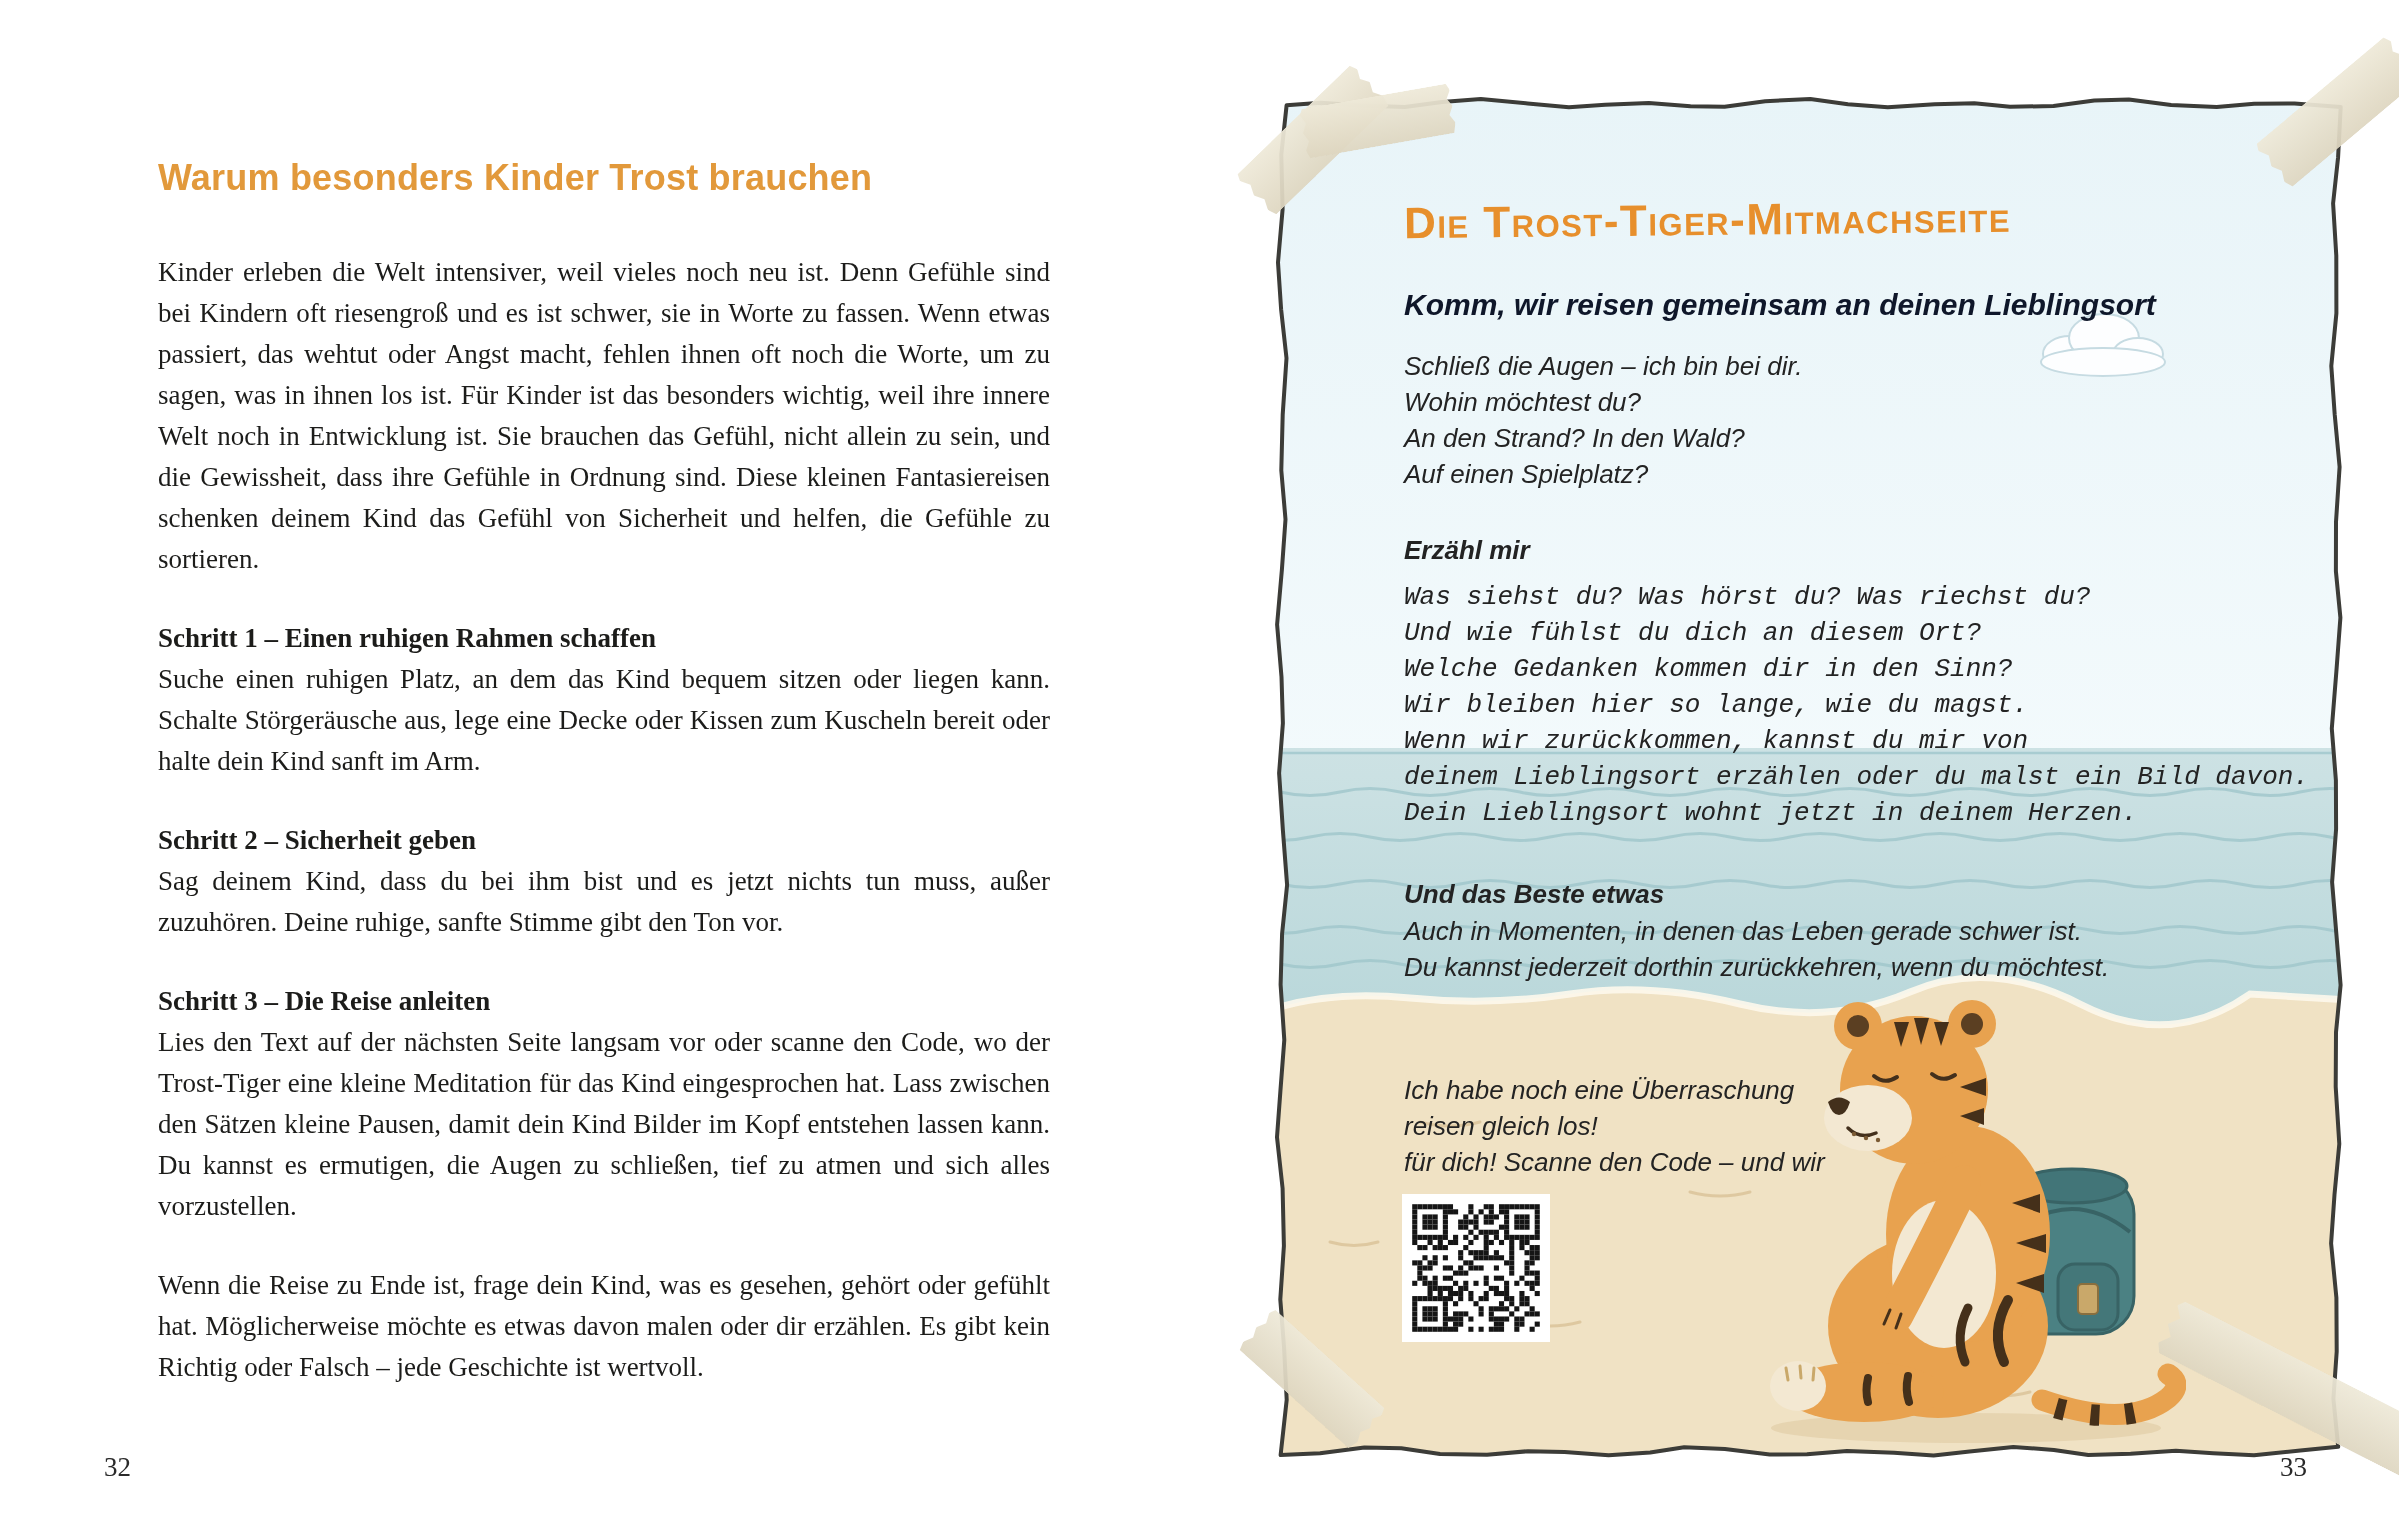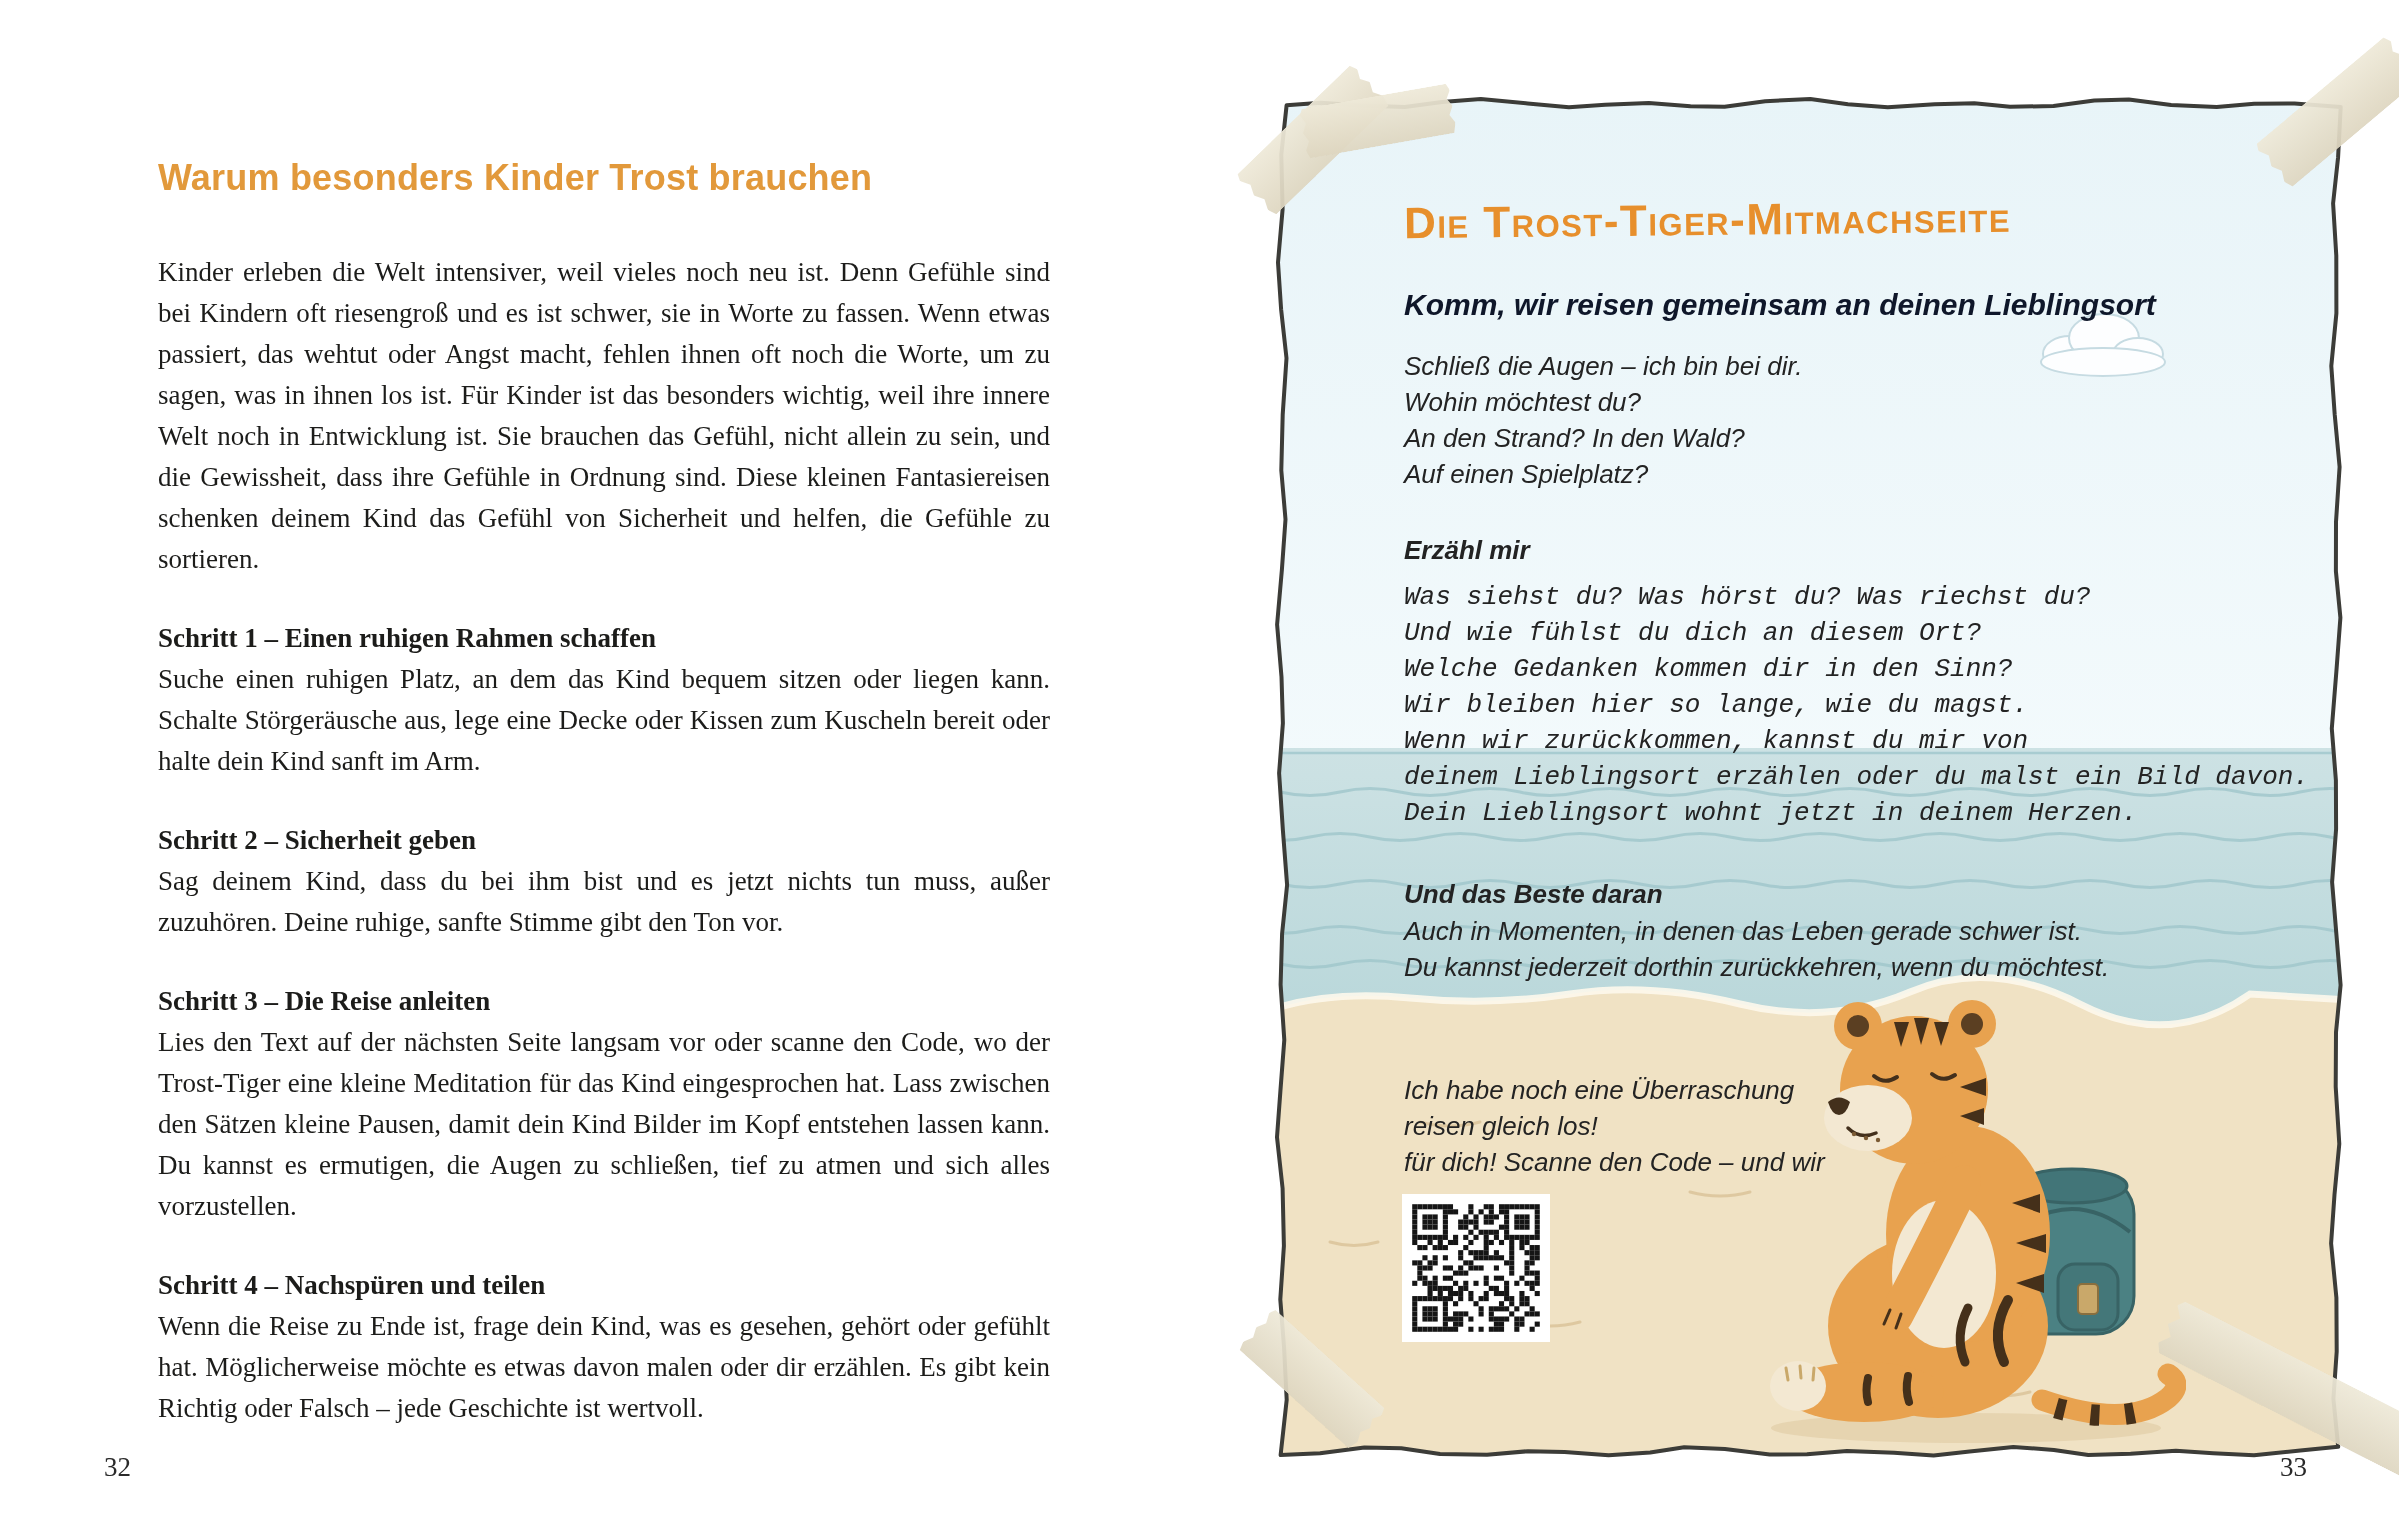--- a/index.html
+++ b/index.html
@@ -91,21 +91,20 @@
     </div>
     <div class="section">
       <div class="section-title">Schritt 2 – Sicherheit geben</div>
       <div>Sag deinem Kind, dass du bei ihm bist und es jetzt nichts tun muss, außer zuzuhören. Deine ruhige, sanfte Stimme gibt den Ton vor.</div>
     </div>
     <div class="section">
       <div class="section-title">Schritt 3 – Die Reise anleiten</div>
       <div>Lies den Text auf der nächsten Seite langsam vor oder scanne den Code, wo der Trost-Tiger eine kleine Meditation für das Kind eingesprochen hat. Lass zwischen den Sätzen kleine Pausen, damit dein Kind Bilder im Kopf entstehen lassen kann. Du kannst es ermutigen, die Augen zu schließen, tief zu atmen und sich alles vorzustellen.</div>
     </div>
     <div class="section">
-      <div class="section-title">Schritt 4 – Nachspüren und teilen</div>
       <div>Wenn die Reise zu Ende ist, frage dein Kind, was es gesehen, gehört oder gefühlt hat. Möglicherweise möchte es etwas davon malen oder dir erzählen. Es gibt kein Richtig oder Falsch – jede Geschichte ist wertvoll.</div>
     </div>
   </div>
 
   <div class="paper">
 
     <svg class="scene" viewBox="0 0 1078 1372">
       <defs>
         <linearGradient id="skyG" x1="0" y1="0" x2="0" y2="1">
           <stop offset="0" stop-color="#e8f4f8"></stop>
@@ -159,21 +158,21 @@
     <div class="paper-text sec-lines-1">
       <div>Was siehst du? Was hörst du? Was riechst du?</div>
       <div>Und wie fühlst du dich an diesem Ort?</div>
       <div>Welche Gedanken kommen dir in den Sinn?</div>
       <div>Wir bleiben hier so lange, wie du magst.</div>
       <div>Wenn wir zurückkommen, kannst du mir von</div>
       <div>deinem Lieblingsort erzählen oder du malst ein Bild davon.</div>
       <div>Dein Lieblingsort wohnt jetzt in deinem Herzen.</div>
     </div>
 
-    <div class="paper-text paper-subhead sec-title-2">Und das Beste daran</div>
+    <div class="paper-text paper-subhead sec-title-2">Und das Beste etwas</div>
     <div class="paper-text sec-lines-2">
       <div>Auch in Momenten, in denen das Leben gerade schwer ist.</div>
       <div>Du kannst jederzeit dorthin zurückkehren, wenn du möchtest.</div>
     </div>
 
     <div class="paper-text qr-lines">
       <div>Ich habe noch eine Überraschung</div>
       <div>reisen gleich los!</div>
       <div>für dich! Scanne den Code – und wir</div>
     </div>

